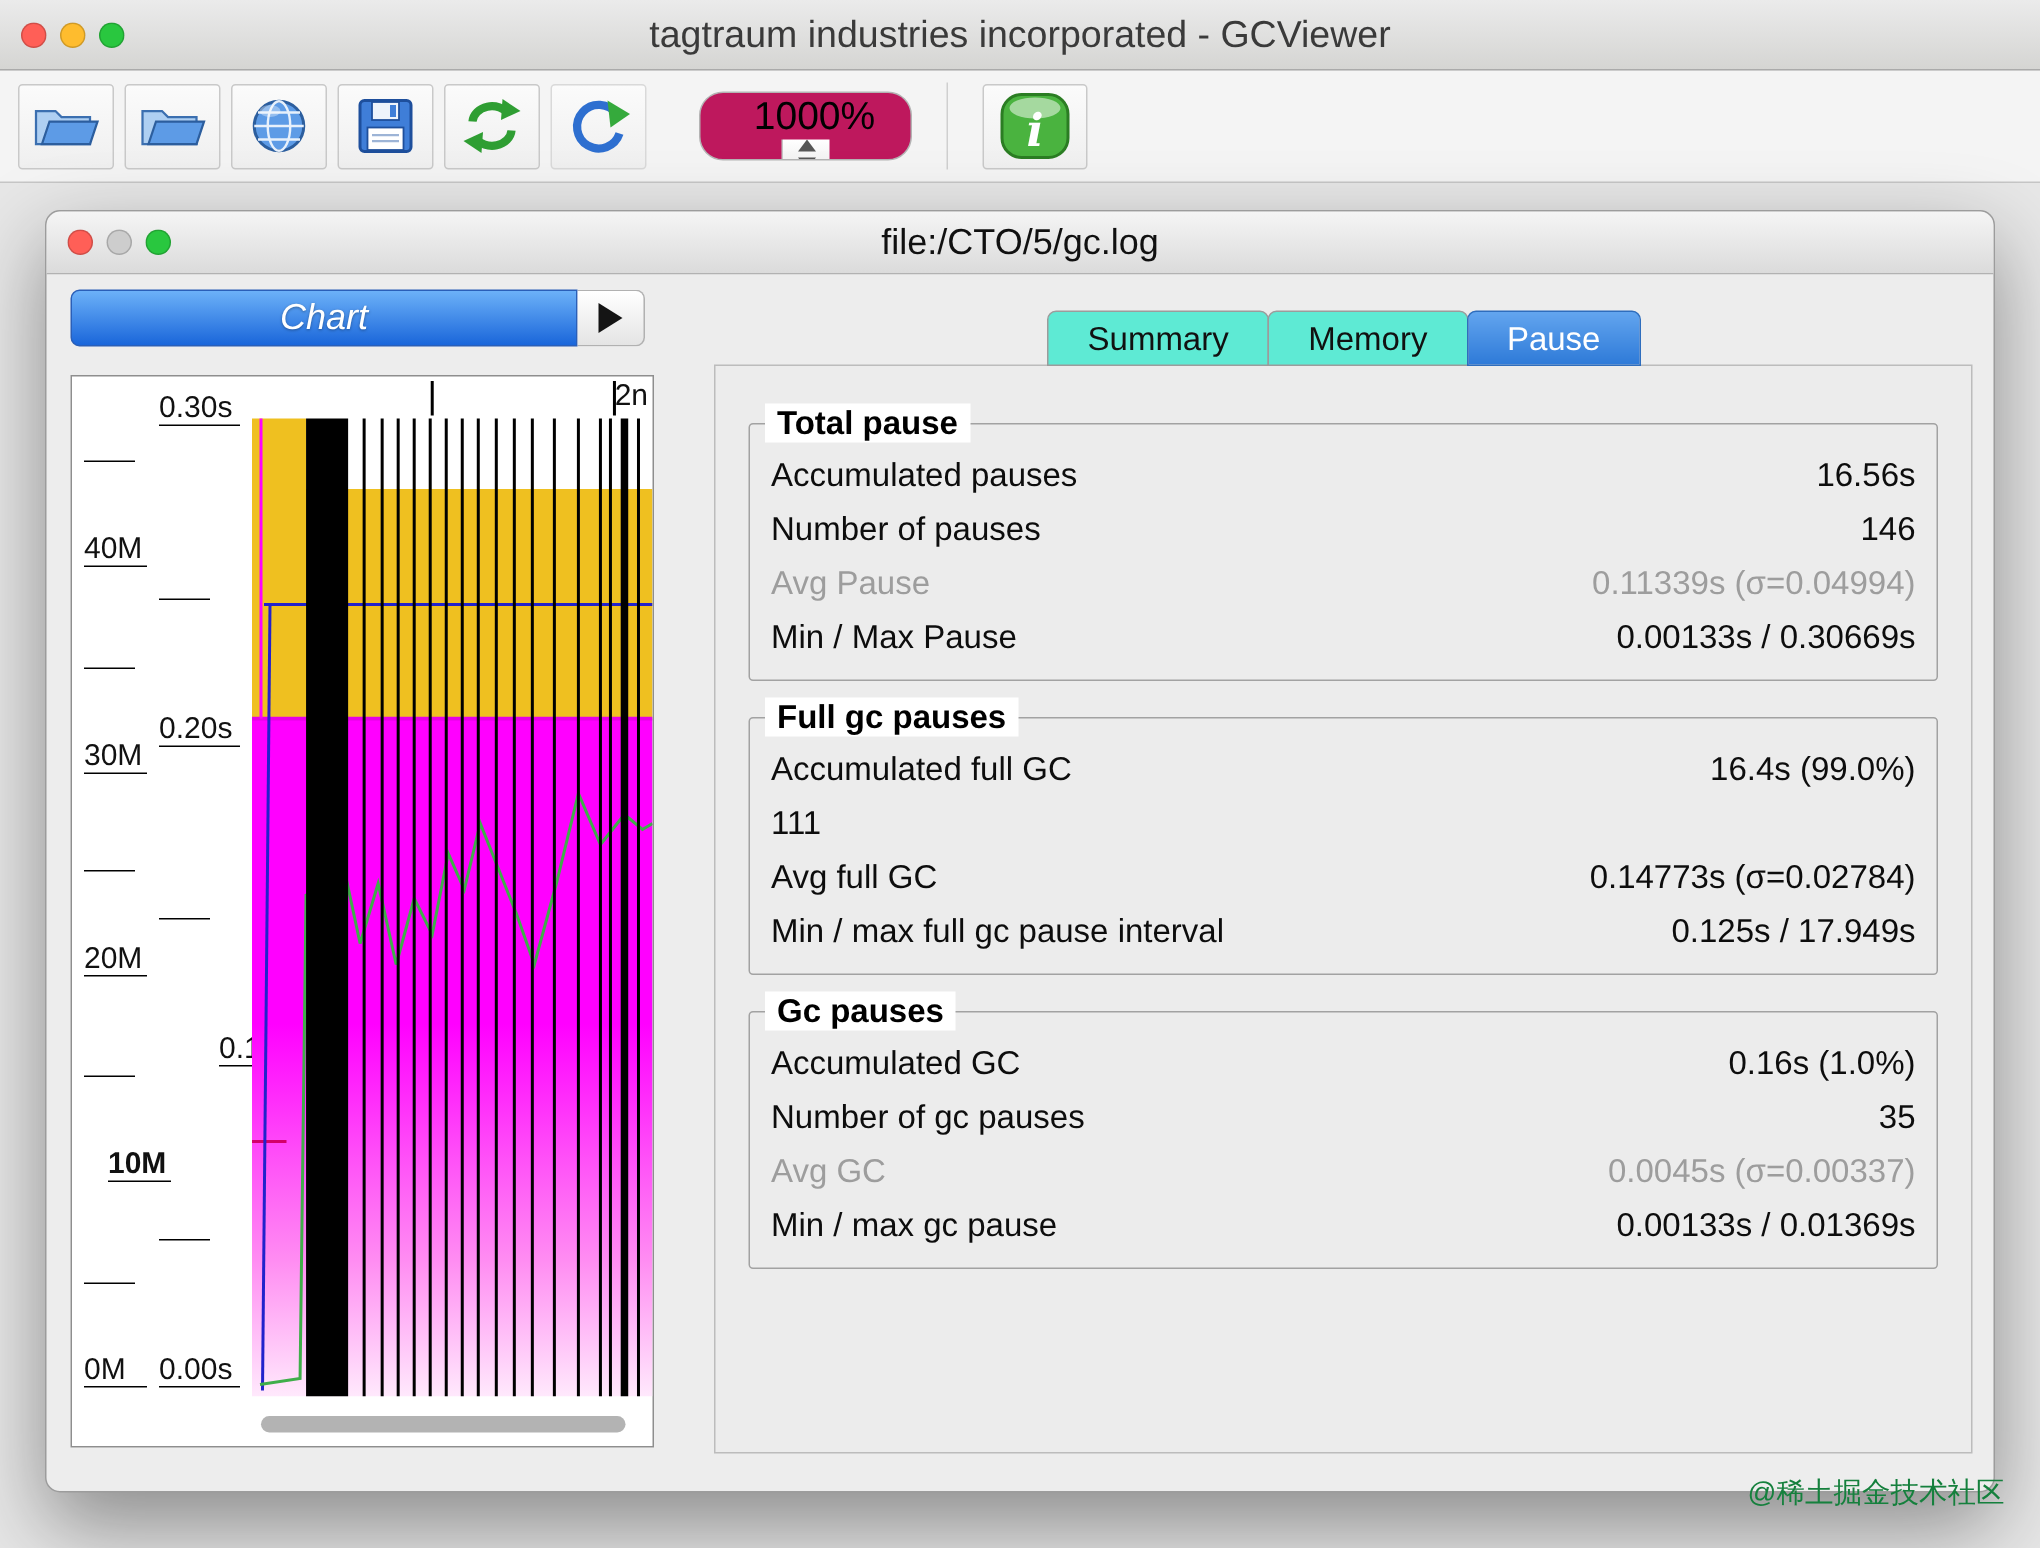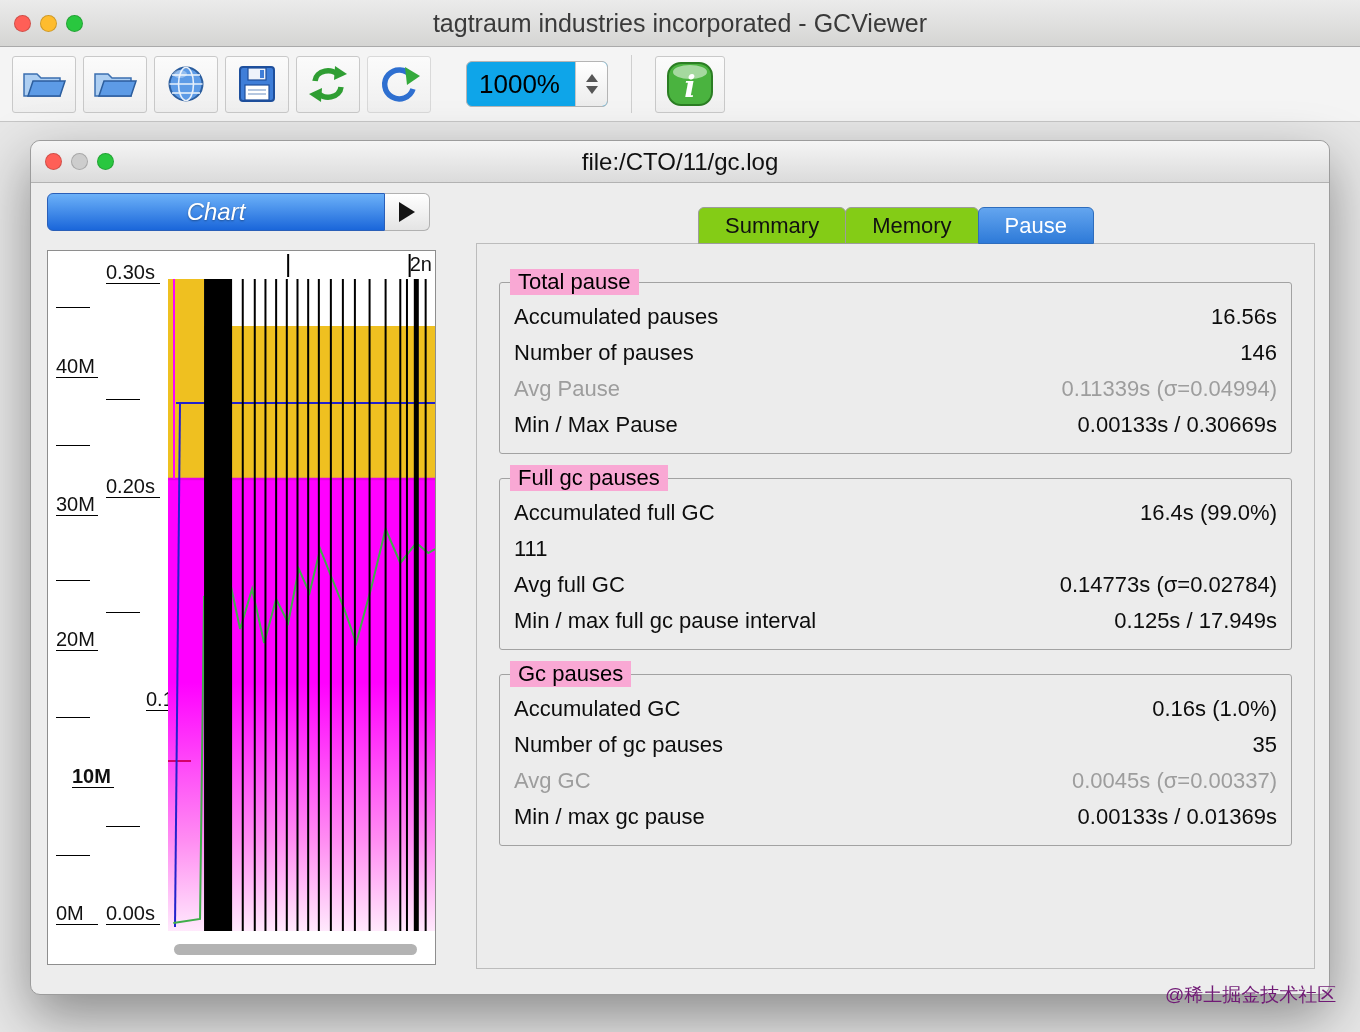--- a/index.html
+++ b/index.html
@@ -24,22 +24,22 @@
   
   .toolbar {
     height:75px; background:#f4f4f4; border-bottom:1px solid #c6c6c6;
     display:flex; align-items:center; padding-left:12px; gap:7px;
   }
   .tool-btn {
     width:64px; height:57px; border:1px solid #c9c9c9; border-radius:3px;
     display:flex; align-items:center; justify-content:center; background:linear-gradient(#fbfbfb,#efefef);
   }
   .zoom-box {
-    margin-left:28px; width:142px; height:46px; background:#0ea5e9;
-    border:1px solid #b4b4b4; border-radius:6px; display:flex; align-items:center; overflow:hidden;
+    margin-left:28px; width:142px; height:46px; background:#be185d;
+    border:1px solid #b4b4b4; border-radius:16px; display:flex; align-items:center; overflow:hidden;flex-direction:column;
   }
   .zoom-value { flex:1; font-size:26px; padding-left:12px; color:#000; }
   .zoom-stepper { width:32px; height:100%; border-left:1px solid #c6c6c6;
     display:flex; flex-direction:column; align-items:center; justify-content:center; gap:4px; background:linear-gradient(#fff,#ececec); }
   .arr-up { width:0; height:0; border-left:6px solid transparent; border-right:6px solid transparent; border-bottom:8px solid #565656; }
   .arr-down { width:0; height:0; border-left:6px solid transparent; border-right:6px solid transparent; border-top:8px solid #565656; }
   .tool-divider { width:1px; height:58px; background:#cfcfcf; margin:0 16px; }
   
   .doc-window {
     position:absolute; left:30px; top:140px; width:1300px; height:855px;
@@ -75,34 +75,34 @@
   .gutter { position:absolute; left:0; top:0; width:120px; height:100%; }
   .axis-label { position:absolute; font-size:20px; line-height:22px; border-bottom:1px solid #000; padding-right:3px; white-space:nowrap; }
   .tickline { position:absolute; width:34px; border-top:1px solid #000; }
   #plot-svg { position:absolute; left:120px; top:0; width:267px; height:680px; display:block; }
   .ruler-label { position:absolute; top:2px; right:3px; font-size:20px; }
   .chart-scrollbar { position:absolute; left:126px; bottom:9px; width:243px; height:11px; background:#b3b3b3; border-radius:6px; }
   
   .tabs { position:absolute; left:445px; top:24px; width:839px; display:flex; justify-content:center; z-index:2; }
   .tab {
     height:37px; padding:0 26px; display:flex; align-items:center; font-size:22px;
-    background:#84cc16; border:1px solid #9c9c9c; margin-right:-1px; border-radius:6px 6px 0 0; color:#111;
+    background:#5eead4; border:1px solid #9c9c9c; margin-right:-1px; border-radius:6px 6px 0 0; color:#111;
   }
   .tab.active { background:linear-gradient(#63a5ef,#2e7ad8); color:#fff; border-color:#2e6dbd; }
   .stats-panel {
     position:absolute; left:445px; top:60px; width:839px; height:726px;
     background:#ececec; border:1px solid #bcbcbc; padding:38px 22px 0;
   }
   .fieldset { position:relative; border:1px solid #a2a2a2; border-radius:3px; padding:16px 14px 10px; margin-bottom:24px; background:#ececec; }
-  .fieldset-title { position:absolute; top:-14px; left:10px; background:#f9a8d4; padding:0 8px; font-size:22px; color:#000; }
+  .fieldset-title { position:absolute; top:-14px; left:10px; background:#ffffff; padding:0 8px; font-size:22px; color:#000;font-weight:bold; }
   .row { display:flex; justify-content:space-between; font-size:22px; line-height:36px; color:#0d0d0d; }
   .row.muted { color:#9d9d9d; }
   .val { text-align:right; }
   
-  .watermark { position:absolute; left:1165px; top:982px; font-size:19px; color:#701a75; z-index:60; }
+  .watermark { position:absolute; left:1165px; top:982px; font-size:19px; color:#15803d; z-index:60; }
 </style>
 </head>
 <body>
 
 <div class="main-titlebar">
   <div class="traffic">
     <div class="light red"></div>
     <div class="light yellow"></div>
     <div class="light green"></div>
   </div>
@@ -173,21 +173,21 @@
   </div>
 </div>
 
 <div class="doc-window">
   <div class="doc-titlebar">
     <div class="traffic">
       <div class="light red"></div>
       <div class="light gray"></div>
       <div class="light green"></div>
     </div>
-    <div class="doc-title">file:/CTO/11/gc.log</div>
+    <div class="doc-title">file:/CTO/5/gc.log</div>
   </div>
 
   <div class="doc-content">
 
     <div class="chart-select">
       <div class="chart-dropdown">
         <span>Chart</span>
       </div>
       <div class="chart-play">
         <span class="play-tri"></span>

